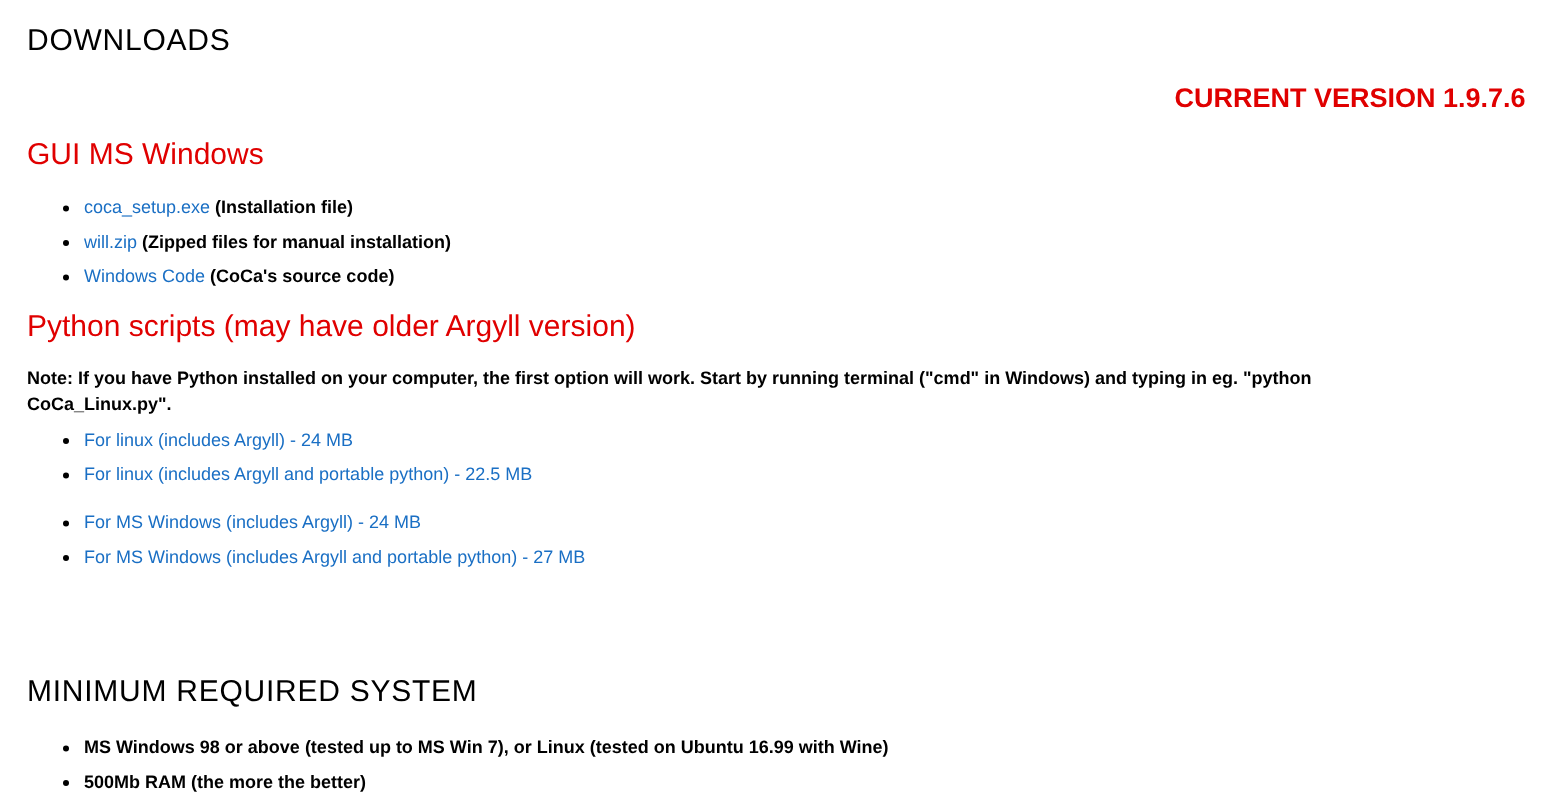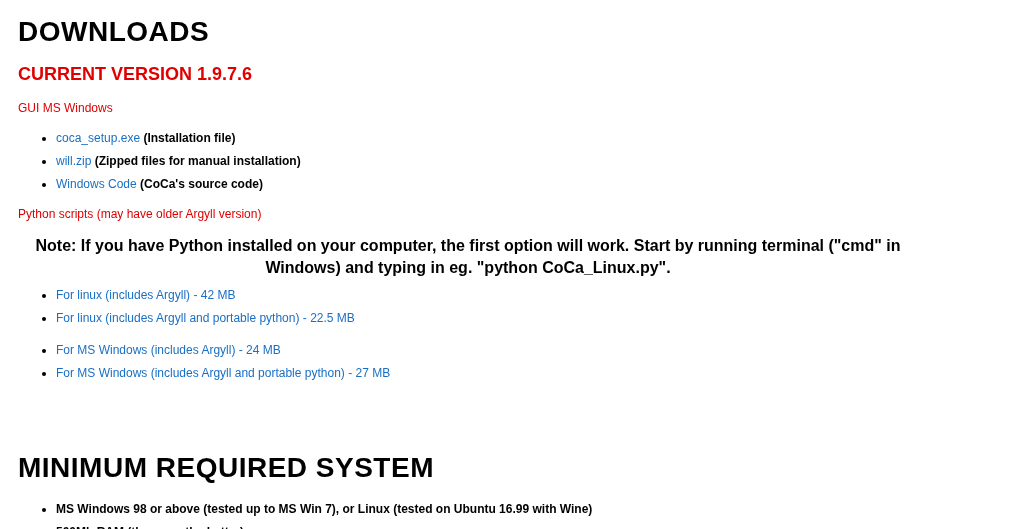--- a/index.html
+++ b/index.html
@@ -4,34 +4,35 @@
   <style>
     body {
       font-family: Arial, Helvetica, sans-serif;
       margin: 0;
       padding: 10px 18px;
       color: #000;
       background: #fff;
       font-size: 13px;
     }
     h1 {
-      font-size: 28px;
-      font-weight: bold;
+      font-size: 20px;
+      font-weight: normal;
       margin: 6px 0 16px 0;
       letter-spacing: 0.5px;
     }
     h2.red-bold {
       color: #e00000;
       font-size: 18px;
       font-weight: bold;
       margin: 10px 0 16px 0;
+      text-align: right;
     }
     h3.red-normal {
       color: #e00000;
-      font-size: 12px;
+      font-size: 20px;
       font-weight: normal;
       margin: 10px 0 14px 0;
     }
     ul {
       margin: 6px 0 14px 0;
       padding-left: 38px;
     }
     li {
       font-size: 12px;
       font-weight: bold;
@@ -40,26 +41,25 @@
     }
     li .link {
       color: #1a6fc4;
       font-weight: normal;
       cursor: pointer;
     }
     li .desc {
       font-weight: bold;
     }
     .note {
-      font-size: 16px;
+      font-size: 12px;
       font-weight: bold;
       margin: 8px 0 0 0;
       max-width: 900px;
       line-height: 1.4;
-      text-align: center;
     }
     .spacer {
       height: 50px;
     }
   </style>
 </head>
 <body>
 
 <h1>DOWNLOADS</h1>
 
@@ -78,21 +78,21 @@
     <span class="link">Windows Code</span><span class="desc"> (CoCa's source code)</span>
   </li>
 </ul>
 
 <h3 class="red-normal">Python scripts (may have older Argyll version)</h3>
 
 <p class="note">Note: If you have Python installed on your computer, the first option will work. Start by running terminal ("cmd" in Windows) and typing in eg. "python CoCa_Linux.py".</p>
 
 <ul>
   <li>
-    <span class="link">For linux (includes Argyll) - 42 MB</span>
+    <span class="link">For linux (includes Argyll) - 24 MB</span>
   </li>
   <li>
     <span class="link">For linux (includes Argyll and portable python) - 22.5 MB</span>
   </li>
 </ul>
 
 <ul>
   <li>
     <span class="link">For MS Windows (includes Argyll) - 24 MB</span>
   </li>

